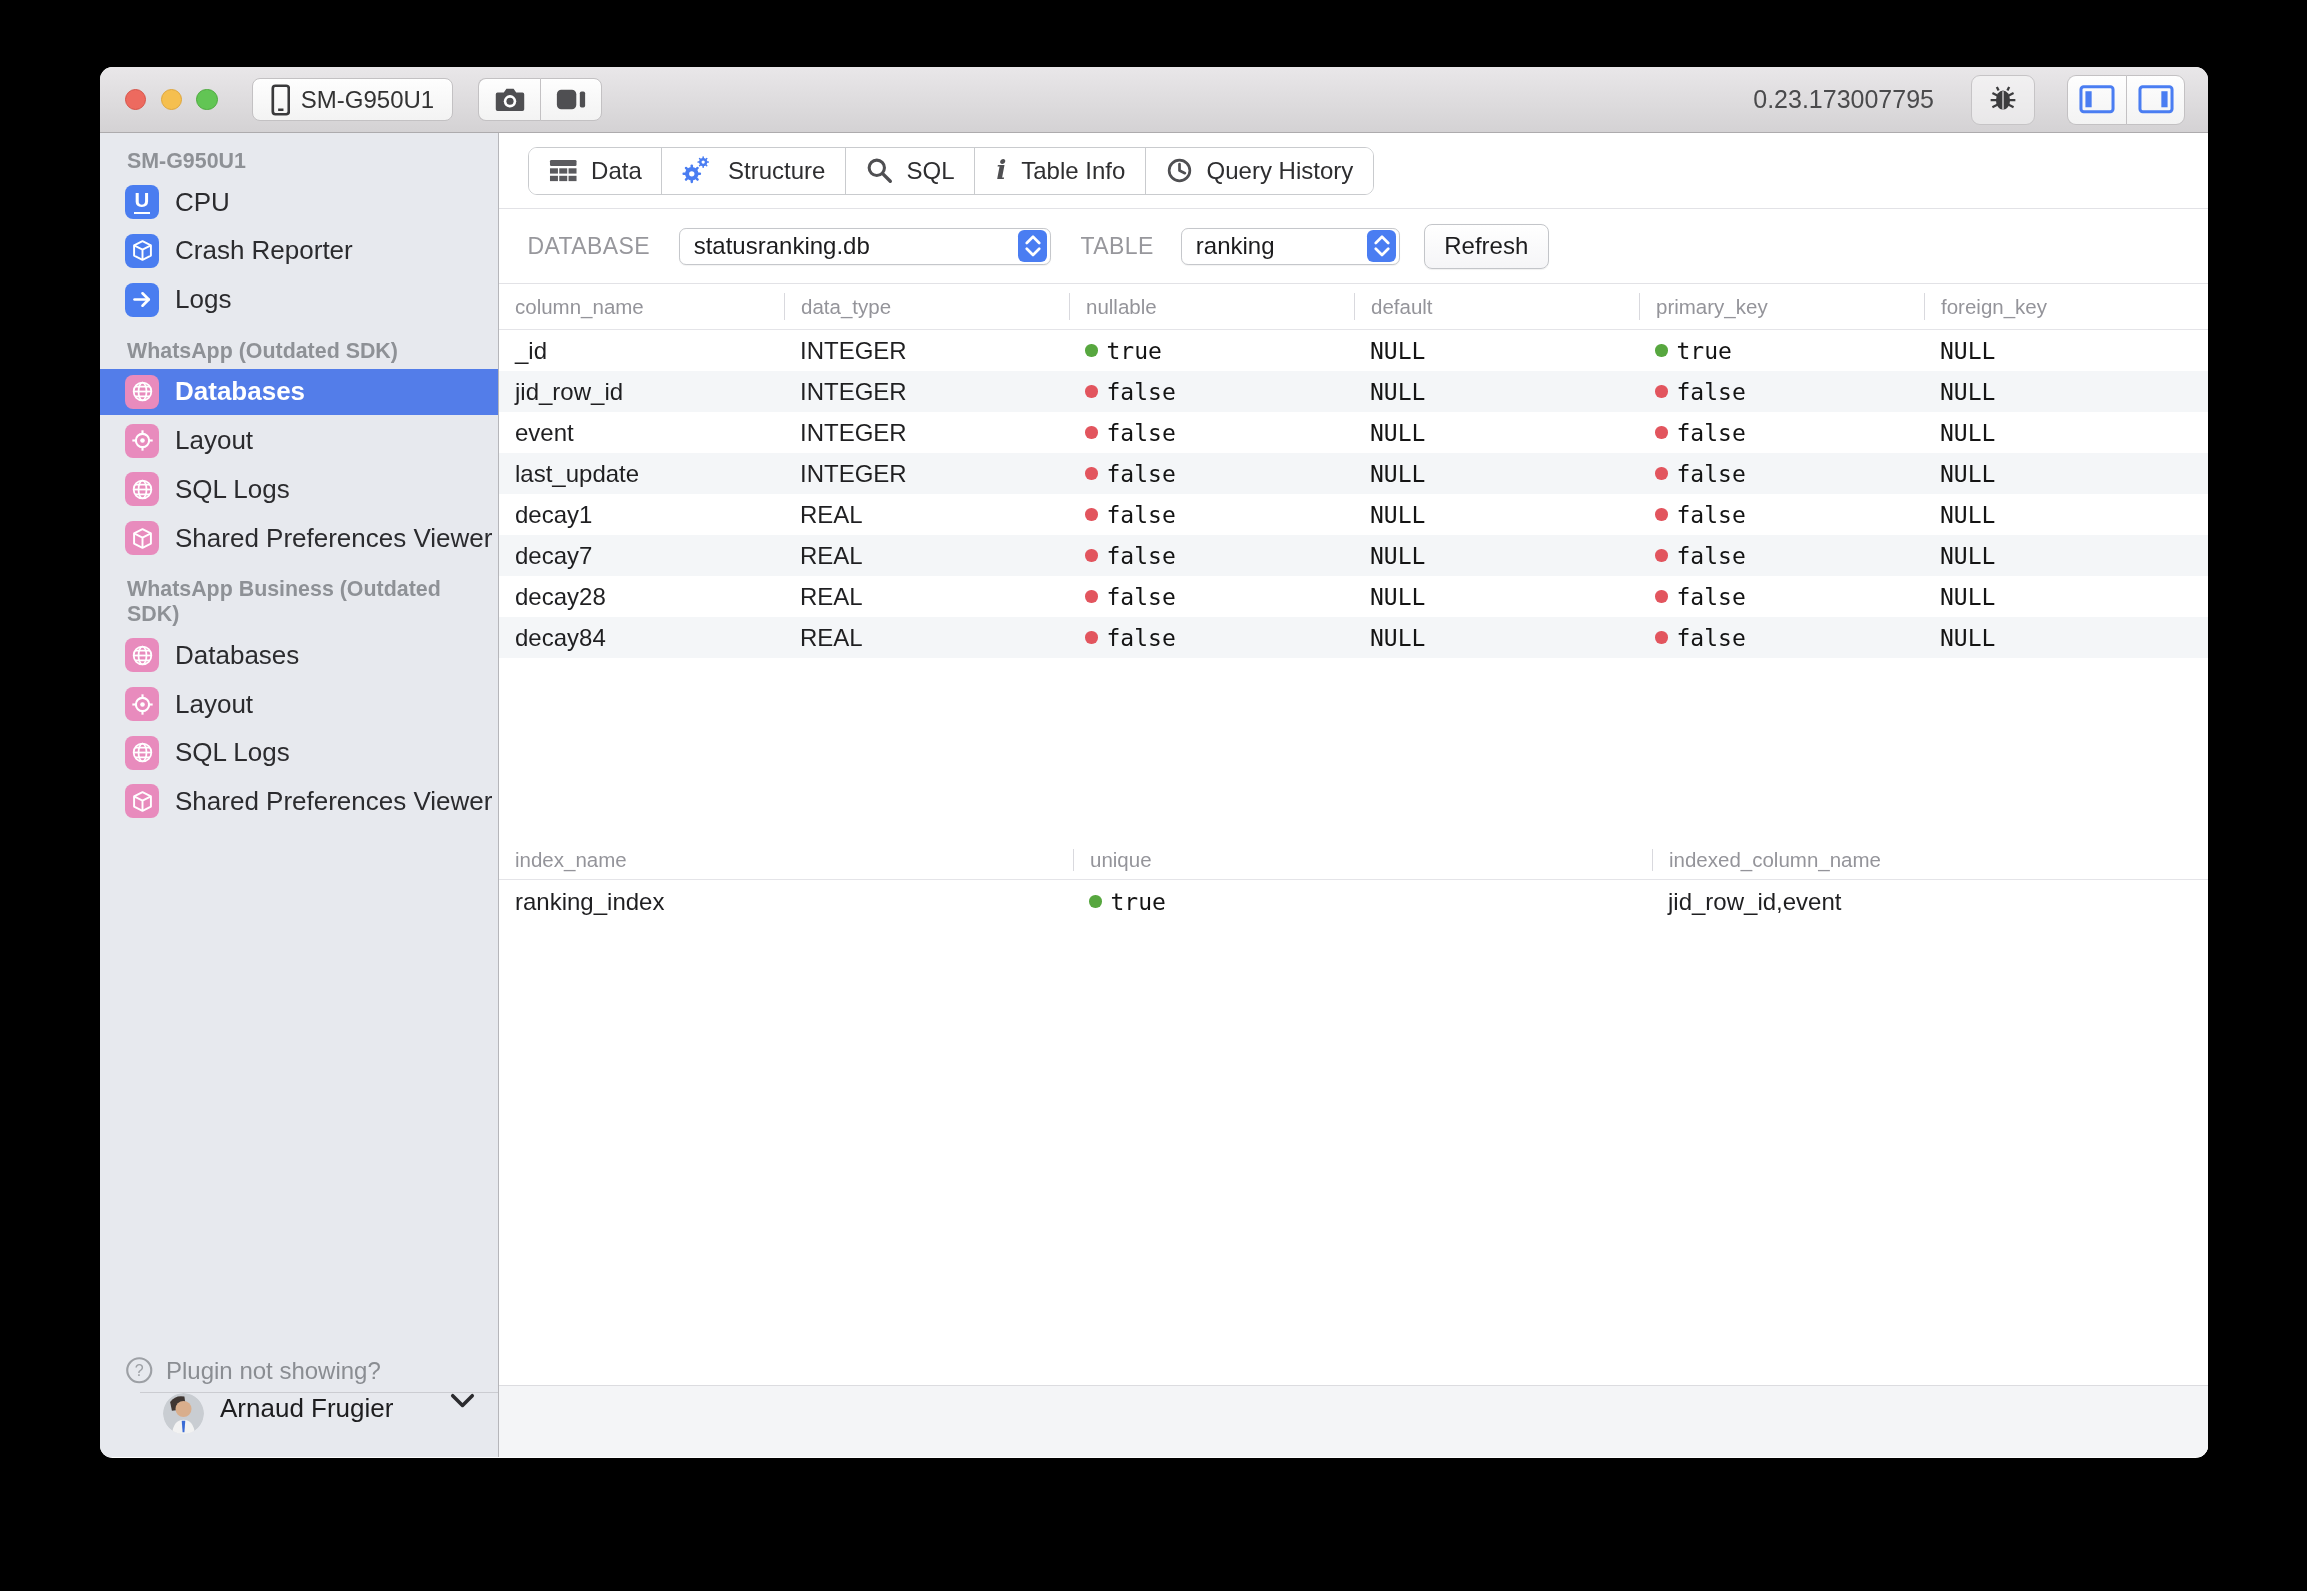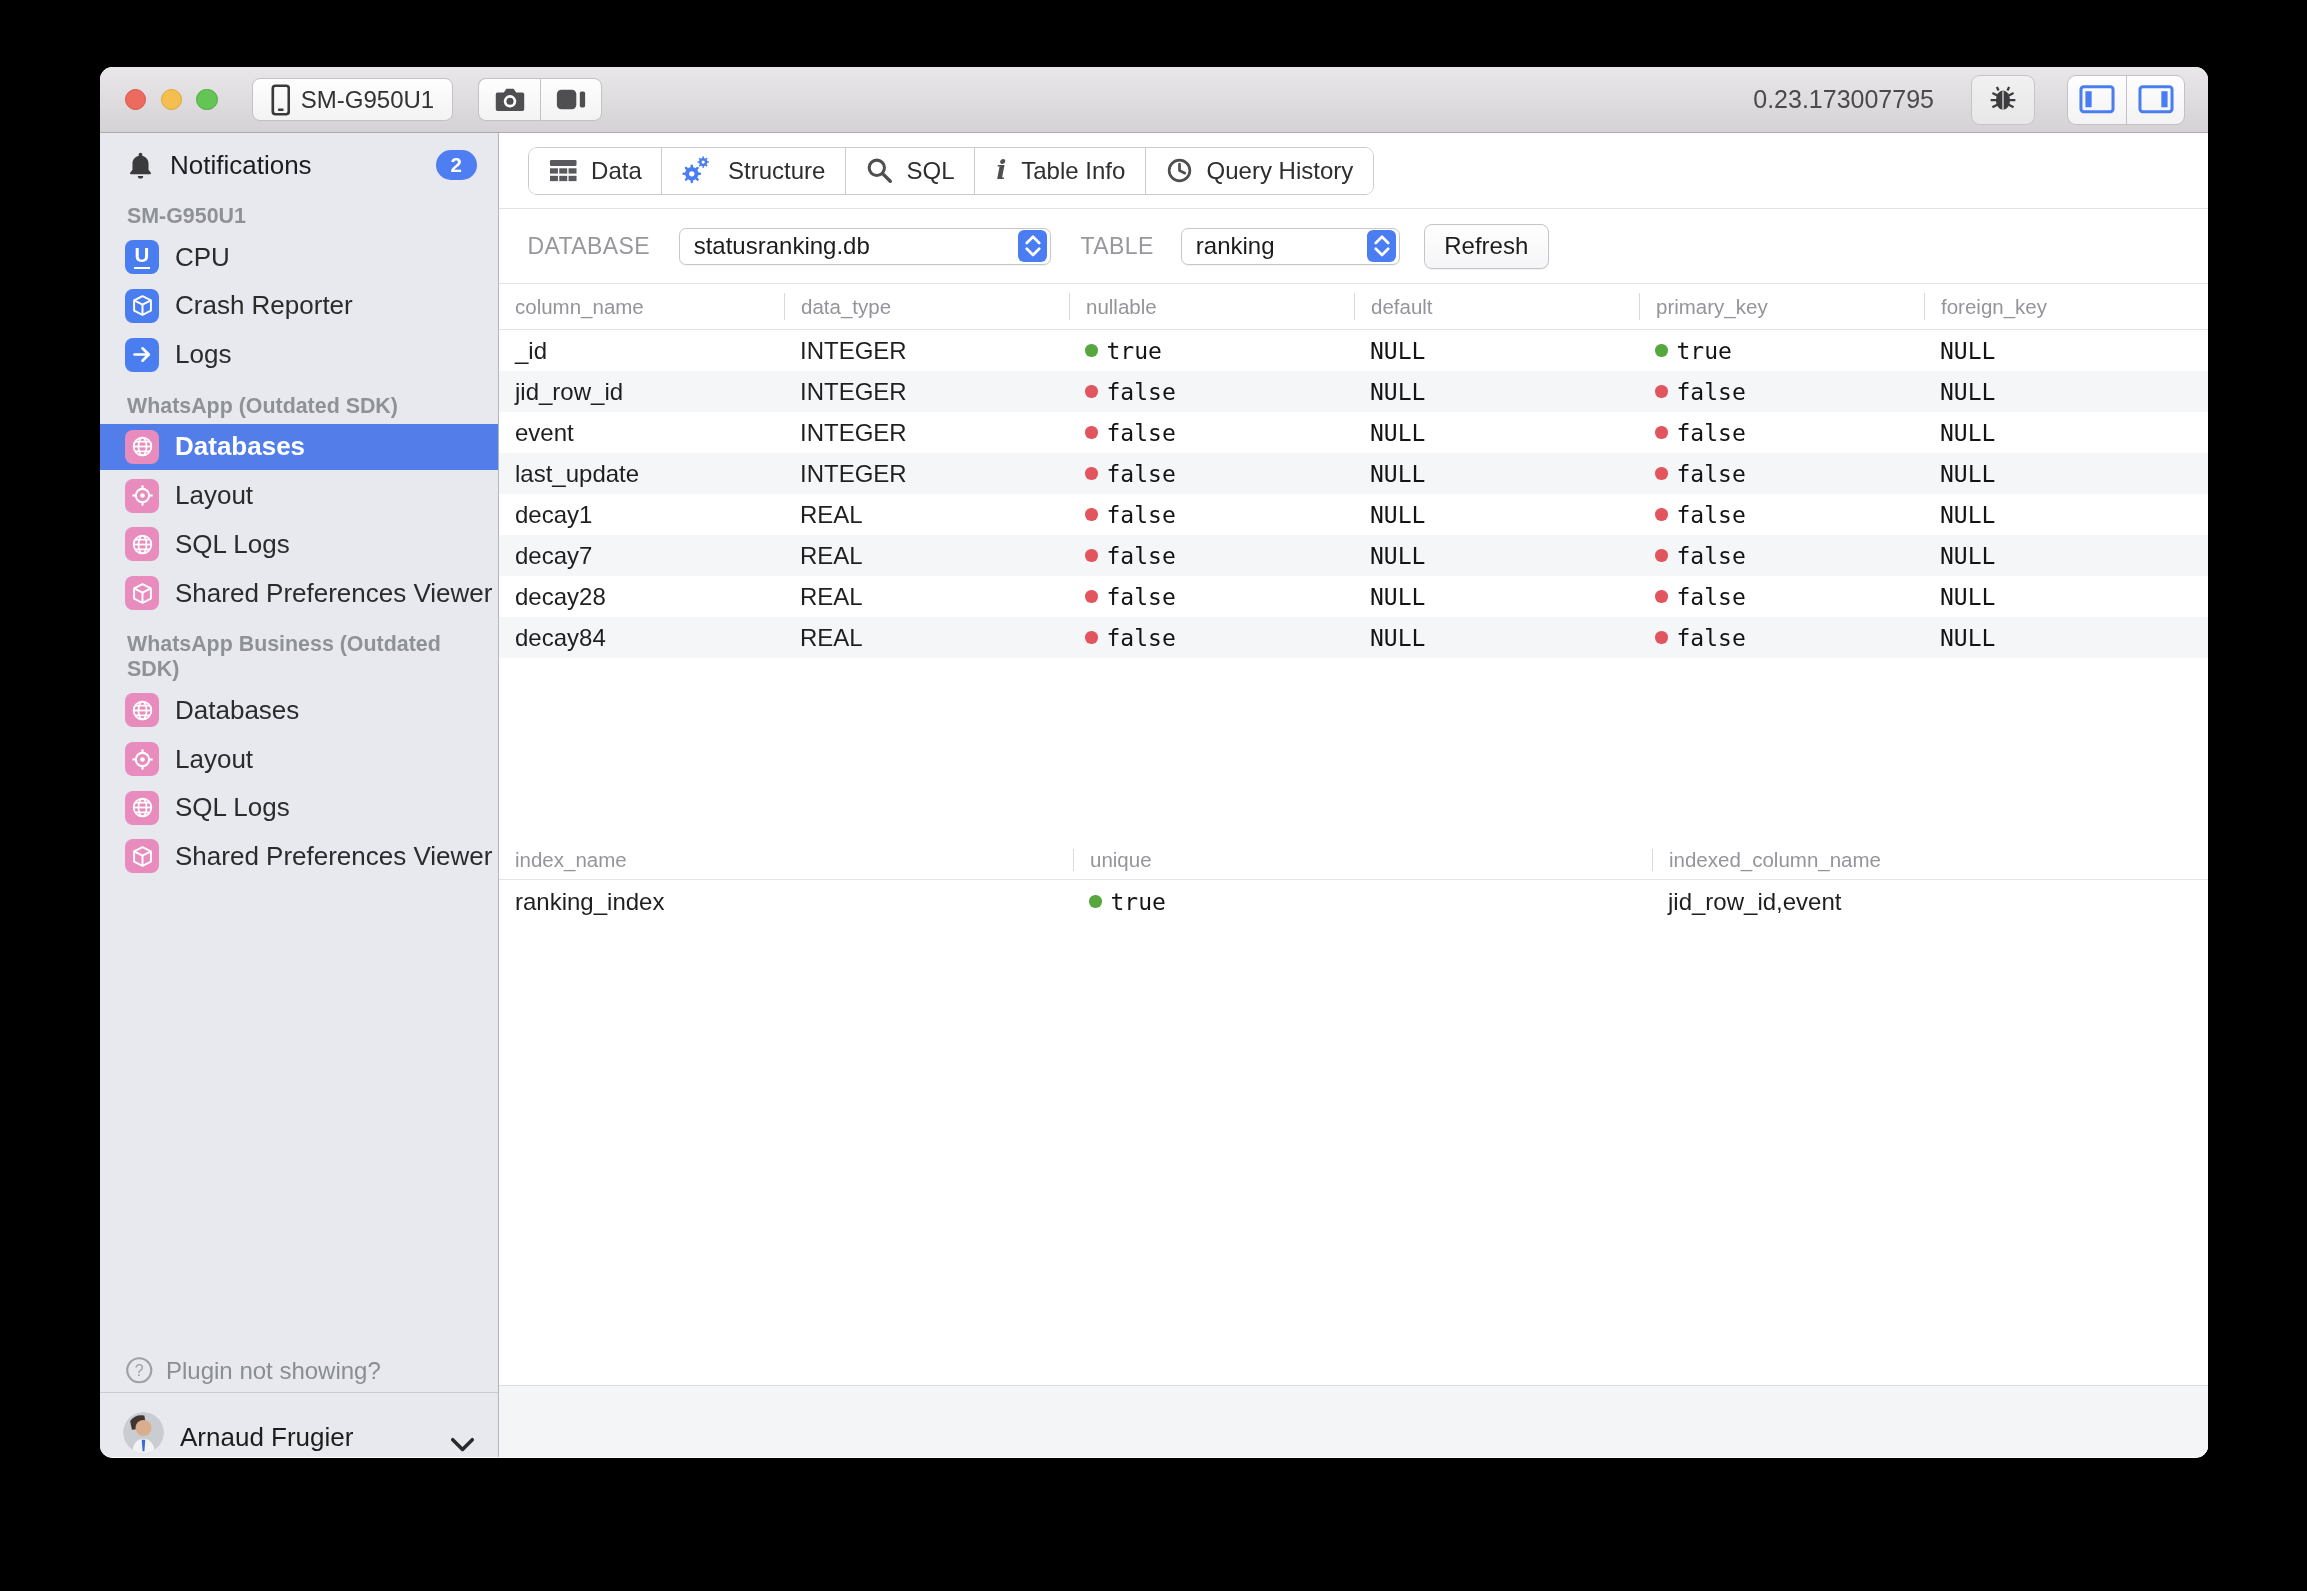--- a/index.html
+++ b/index.html
@@ -52,22 +52,22 @@
   .side-item.selected { background:#537de9; }
   .side-item.selected .lbl { color:#fff; font-weight:600; }
   .plugicon { width:34px; height:34px; border-radius:8px; flex:0 0 34px;
               display:flex; align-items:center; justify-content:center; }
   .plugicon.blue { background:#4a7df0; }
   .plugicon.pink { background:#e88bbd; }
   .cpu-u { color:#fff; font-size:20.5px; font-weight:bold; border-bottom:2.7px solid #fff; line-height:1; padding:0 0.9px 1.8px; }
   .side-spacer { flex:1; }
   .help-row { height:43px; display:flex; align-items:center; padding-left:25px; gap:12.5px;
               color:#8a8d92; font-size:24px; }
-  .user-row { height:65px; border-top:0.9px solid #cbccd1; display:flex; align-items:flex-end;
-              padding:0 23px 4px 23px; }
+  .user-row { height:65px; border-top:0.9px solid #cbccd1; display:flex; align-items:flex-start;
+              padding:0 23px 4px 23px;margin-left:40px; }
   .user-row .name { margin-left:16px; font-size:26px; color:#1d1d1f; font-weight:500; flex:1; }
   .avatar { width:41px; height:41px; border-radius:50%; overflow:hidden; flex:0 0 41px; }
 
   
   .main { flex:1; display:flex; flex-direction:column; background:#fff; }
   .tabband { height:76px; border-bottom:0.9px solid #e2e2e6; display:flex; align-items:center;
              padding-left:29px; background:#fff; }
   .tab-group { display:flex; border:0.9px solid #c9cbce; border-radius:9px; overflow:hidden; height:48px; }
   .tab-btn { display:flex; align-items:center; padding:0 19.6px; gap:14px; background:#fff;
              border-right:0.9px solid #c9cbce; font-size:24px; color:#2e2e30; }
@@ -185,30 +185,20 @@
               <rect x="26" y="7" width="7" height="18" fill="#4a7df2"></rect>
             </svg>
         </span>
       </div>
     </div>
   </div>
 
   <div class="body">
 
     <div class="sidebar">
-      <div class="notif-row">
-        <span>
-          <svg width="27" height="28.5" viewBox="0 0 30 32">
-              <path d="M15 2c-1.2 0-2 .9-2 2v1.2C8.6 6.4 6 10 6 14v7l-2.6 3.4c-.5.7 0 1.6.8 1.6h21.6c.8 0 1.3-.9.8-1.6L24 21v-7c0-4-2.6-7.6-7-8.8V4c0-1.1-.8-2-2-2z" fill="#3b3b3d"></path>
-              <path d="M12 28a3 3 0 0 0 6 0z" fill="#3b3b3d"></path>
-            </svg>
-        </span>
-        <span class="lbl">Notifications</span>
-        <span class="badge">2</span>
-      </div>
 
       <div id="sidebar-sections">
           <div class="section-title">SM-G950U1</div>
           <div class="side-item">
             <span class="plugicon blue">
               <span class="cpu-u">U</span>
             </span>
             <span class="lbl">CPU</span>
           </div>
           <div class="side-item">

